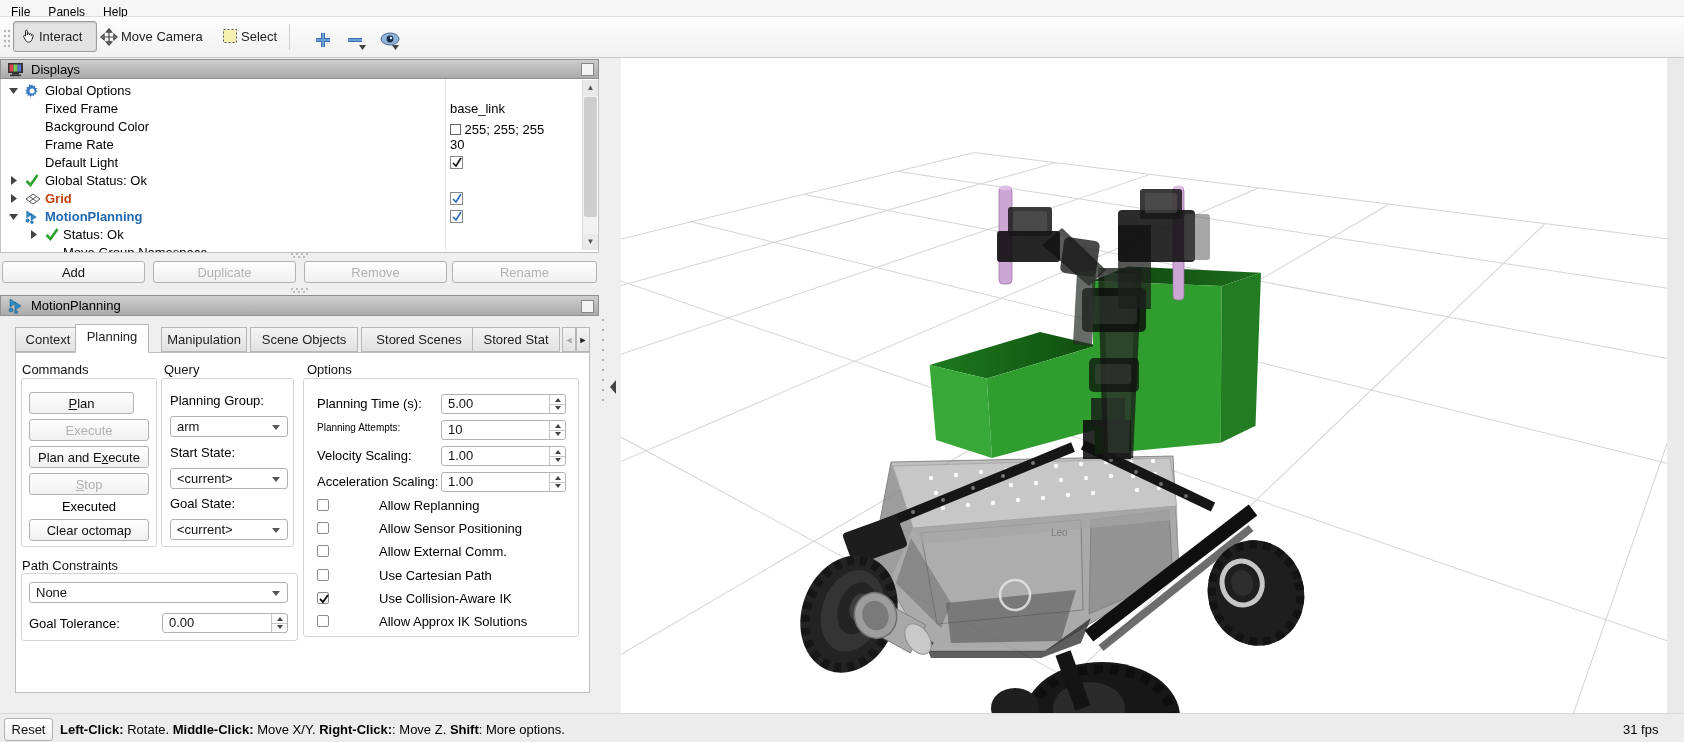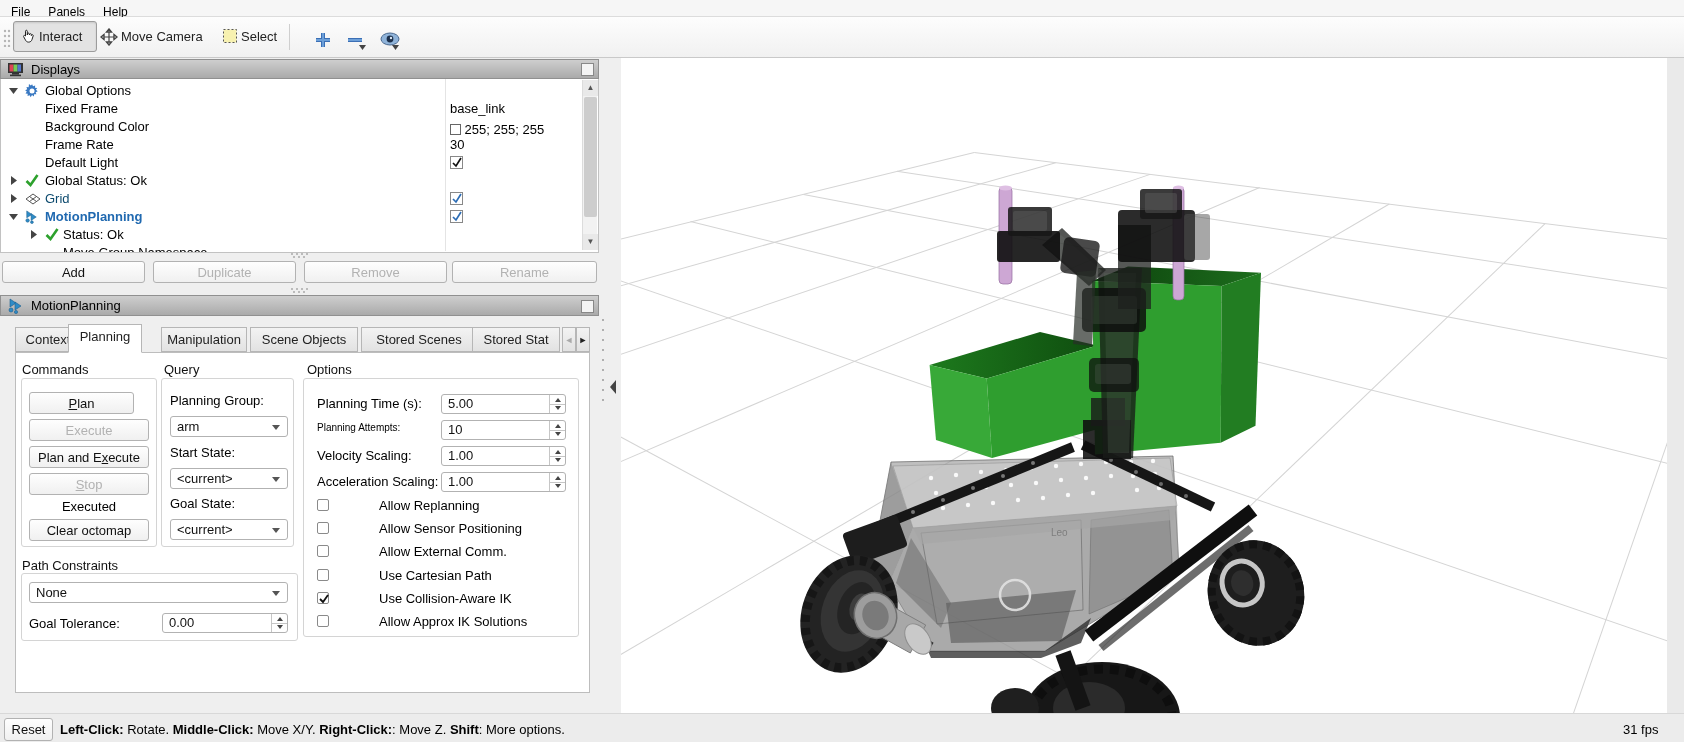--- a/index.html
+++ b/index.html
@@ -162,21 +162,21 @@
       <div class="trow" style="top:111px">
         <svg style="position:absolute;left:9px;top:4px" width="8" height="10">
           <path d="M1 0v9l6-4.5z" fill="#444"></path>
         </svg>
         <span style="position:absolute;left:24px;top:2px"><svg width="16" height="12" viewBox="0 0 16 12">
             <g stroke="#555" fill="none">
               <path d="M8 1L15 6 8 11 1 6z"></path>
               <path d="M4.5 3.5L11.5 8.5M11.5 3.5L4.5 8.5"></path>
             </g>
           </svg></span>
-        <span style="position:absolute;left:44px;color:#0c4a6e;font-weight:normal;">Grid</span>
+        <span style="position:absolute;left:44px;color:#c2410c;font-weight:bold;">Grid</span>
         <span class="tval" style="top:2px"><svg width="14" height="14">
             <rect x="0.5" y="0.5" width="12" height="12" fill="#fff" stroke="#888"></rect>
             <path d="M3 7l3 3 5-8" stroke="#2d6db5" stroke-width="1.7" fill="none"></path>
           </svg></span>
       </div>
       <div class="trow" style="top:129px">
         <svg style="position:absolute;left:8px;top:5px" width="9" height="8">
           <path d="M0 1h9L4.5 7z" fill="#444"></path>
         </svg>
         <span style="position:absolute;left:24px;top:2px"><svg width="13" height="14" viewBox="0 0 15 16">
@@ -246,21 +246,21 @@
         <path d="M7 4l6 4-6 4z"></path>
         <circle cx="3" cy="12" r="2"></circle>
         <circle cx="8" cy="14" r="1.6"></circle>
       </g>
     </svg>
   <span style="margin-left:8px">MotionPlanning</span>
   <div class="pfloat" style="top:4px"></div>
 </div>
 <div class="abs" style="left:15px;top:352px;width:575px;height:341px;background:#fff;border:1px solid #bdbdbd;z-index:1"></div>
 <div class="tab" style="left:15px;width:66px;">Context</div>
-<div class="tab act" style="left:68px;width:74px;">Planning</div>
+<div class="tab act" style="left:75px;width:74px;">Planning</div>
 <div class="tab" style="left:161px;width:86px;">Manipulation</div>
 <div class="tab" style="left:250px;width:108px;">Scene Objects</div>
 <div class="tab" style="left:361px;width:116px;">Stored Scenes</div>
 <div class="tab" style="left:472px;width:88px;">Stored Stat</div>
 <div class="tab" style="left:562px;width:14px;color:#aaa;font-size:9px;">◄</div>
 <div class="tab" style="left:576px;width:14px;font-size:9px;">►</div>
 <div id="pane" class="abs" style="left:15px;top:352px;width:575px;height:341px;z-index:2">
 
   <div class="glabel" style="left:5px;top:10px;">Commands</div>
   <div class="grp" style="left:6px;top:26px;width:136px;height:169px;"></div>

